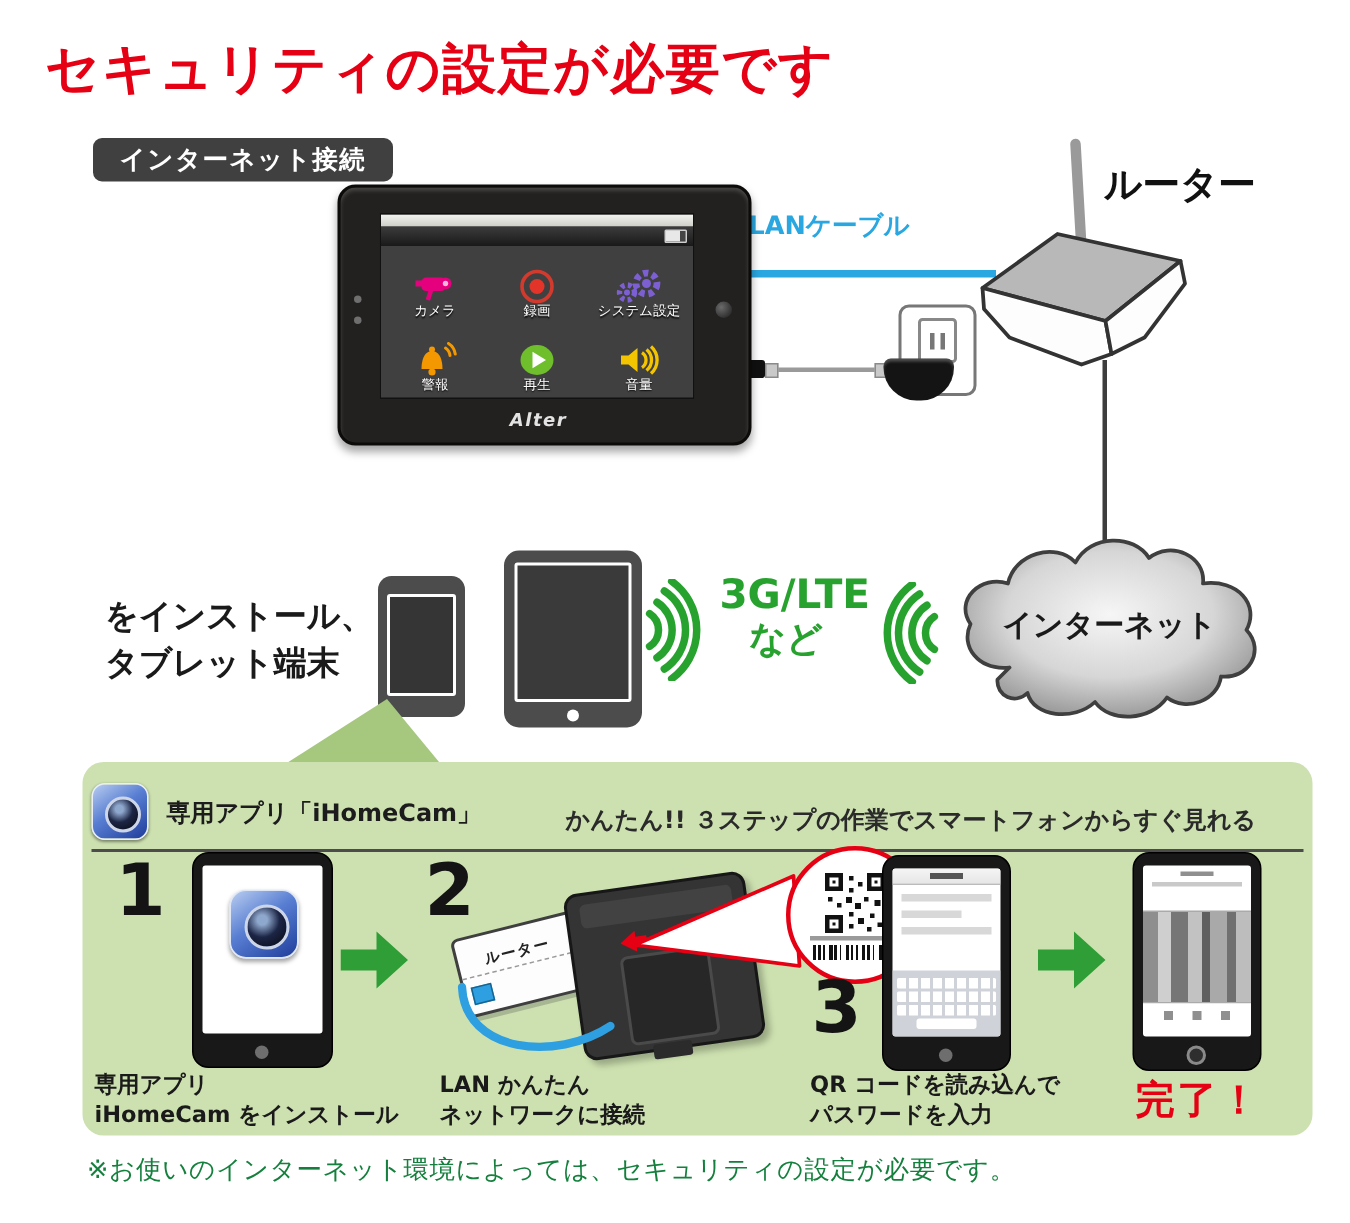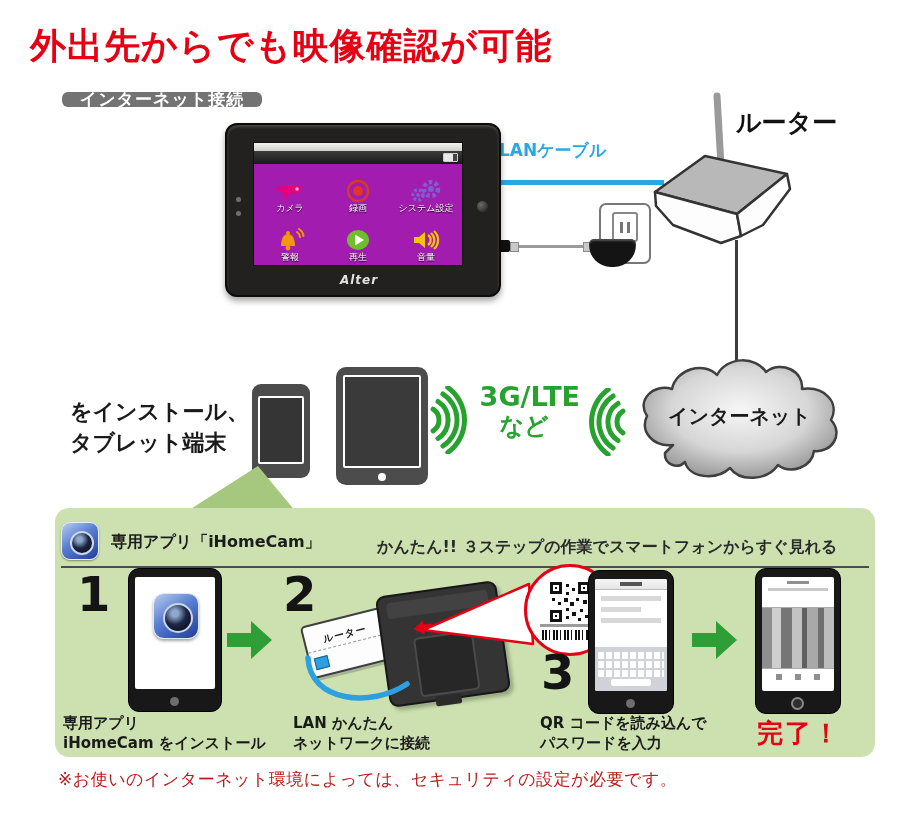--- a/index.html
+++ b/index.html
@@ -2,28 +2,28 @@
 <html><head>
 <meta charset="utf-8">
 <style>
   html,body{margin:0;padding:0;background:#fff;}
   #canvas{position:relative;width:900px;height:815px;background:#fff;overflow:hidden;
           font-family:"DejaVu Sans","Liberation Sans",sans-serif;}
 
   
   .title{position:absolute;left:30px;top:22px;margin:0;font-size:36px;font-weight:bold;
          color:#e50014;letter-spacing:1px;white-space:nowrap;}
-  .badge{position:absolute;left:62px;top:92px;width:200px;height:15px;background:#737373;
+  .badge{position:absolute;left:62px;top:92px;width:200px;height:29px;background:#404040;
          border-radius:6px;color:#fff;font-size:17px;font-weight:bold;display:flex;
          align-items:center;justify-content:center;letter-spacing:1px;}
 
   
   .monitor{position:absolute;left:225px;top:123px;width:272px;height:170px;background:#23211f;
            border-radius:12px;border:2px solid #0c0b0a;box-shadow:inset 0 2px 3px rgba(255,255,255,.18),0 4px 6px rgba(0,0,0,.35);}
-  .monitor-screen{position:absolute;left:26px;top:17px;width:208px;height:122px;background:#a21caf;
+  .monitor-screen{position:absolute;left:26px;top:17px;width:208px;height:122px;background:#404040;
            border:1px solid #111;overflow:hidden;}
   .screen-topstrip{height:8px;background:linear-gradient(#f2f2f0,#cfcfc9);}
   .screen-statusbar{height:13px;background:linear-gradient(#3c3c3c,#191919);display:flex;
            align-items:center;justify-content:flex-end;padding-right:4px;box-sizing:border-box;}
   .battery{width:13px;height:7px;border:1px solid #cfcfcf;border-radius:1px;background:
            linear-gradient(90deg,#e8e8e8 0 70%,#444 70%);}
   .menu-grid{display:grid;grid-template-columns:1fr 1fr 1fr;grid-template-rows:1fr 1fr;
            height:101px;padding:2px 2px 0;box-sizing:border-box;}
   .menu-item{display:flex;flex-direction:column;align-items:center;justify-content:flex-end;
            padding-bottom:2px;}
@@ -127,28 +127,28 @@
   .p4-top{height:26px;background:#fff;}
   .p4-bar{height:3px;background:#c9c9c9;margin:4px 6px 0;}
   .p4-bar.b1{width:30%;margin-left:auto;margin-right:auto;background:#8f8f8f;}
   .p4-img{height:60px;background:linear-gradient(90deg,#8e8e8e 0 14%,#cfcfcf 14% 26%,#767676 26% 42%,#c2c2c2 42% 55%,#5f5f5f 55% 62%,#a9a9a9 62% 78%,#707070 78% 86%,#bdbdbd 86% 100%);border-top:1px solid #aaa;border-bottom:1px solid #aaa;}
   .p4-bottom{height:16px;background:#fff;display:flex;align-items:center;justify-content:space-around;padding:0 8px;}
   .p4-bottom span{width:6px;height:6px;background:#8f8f8f;}
   .caption{position:absolute;font-size:15px;font-weight:bold;color:#1a1a1a;line-height:20px;white-space:nowrap;}
   .c1{left:8px;top:205px;} .c2{left:238px;top:205px;} .c3{left:485px;top:205px;}
   .done{position:absolute;left:702px;top:208px;font-size:26px;font-weight:800;color:#e50014;letter-spacing:2px;}
 
-  .note{position:absolute;left:58px;top:768px;font-size:17px;color:#b91c1c;letter-spacing:.5px;}
+  .note{position:absolute;left:58px;top:768px;font-size:17px;color:#15803d;letter-spacing:.5px;}
 </style>
 </head>
 <body>
 
 <div id="canvas">
 
-  <h1 class="title">外出先からでも映像確認が可能</h1>
+  <h1 class="title">セキュリティの設定が必要です</h1>
   <div class="badge">インターネット接続</div>
 
   <div class="lan-label">LANケーブル</div>
   <div class="lan-line"></div>
   <div class="power-line"></div>
   <div class="power-plug"></div>
   <div class="power-tip"></div>
   <div class="power-tip2"></div>
   <div class="outlet">
     <div class="outlet-plate">

